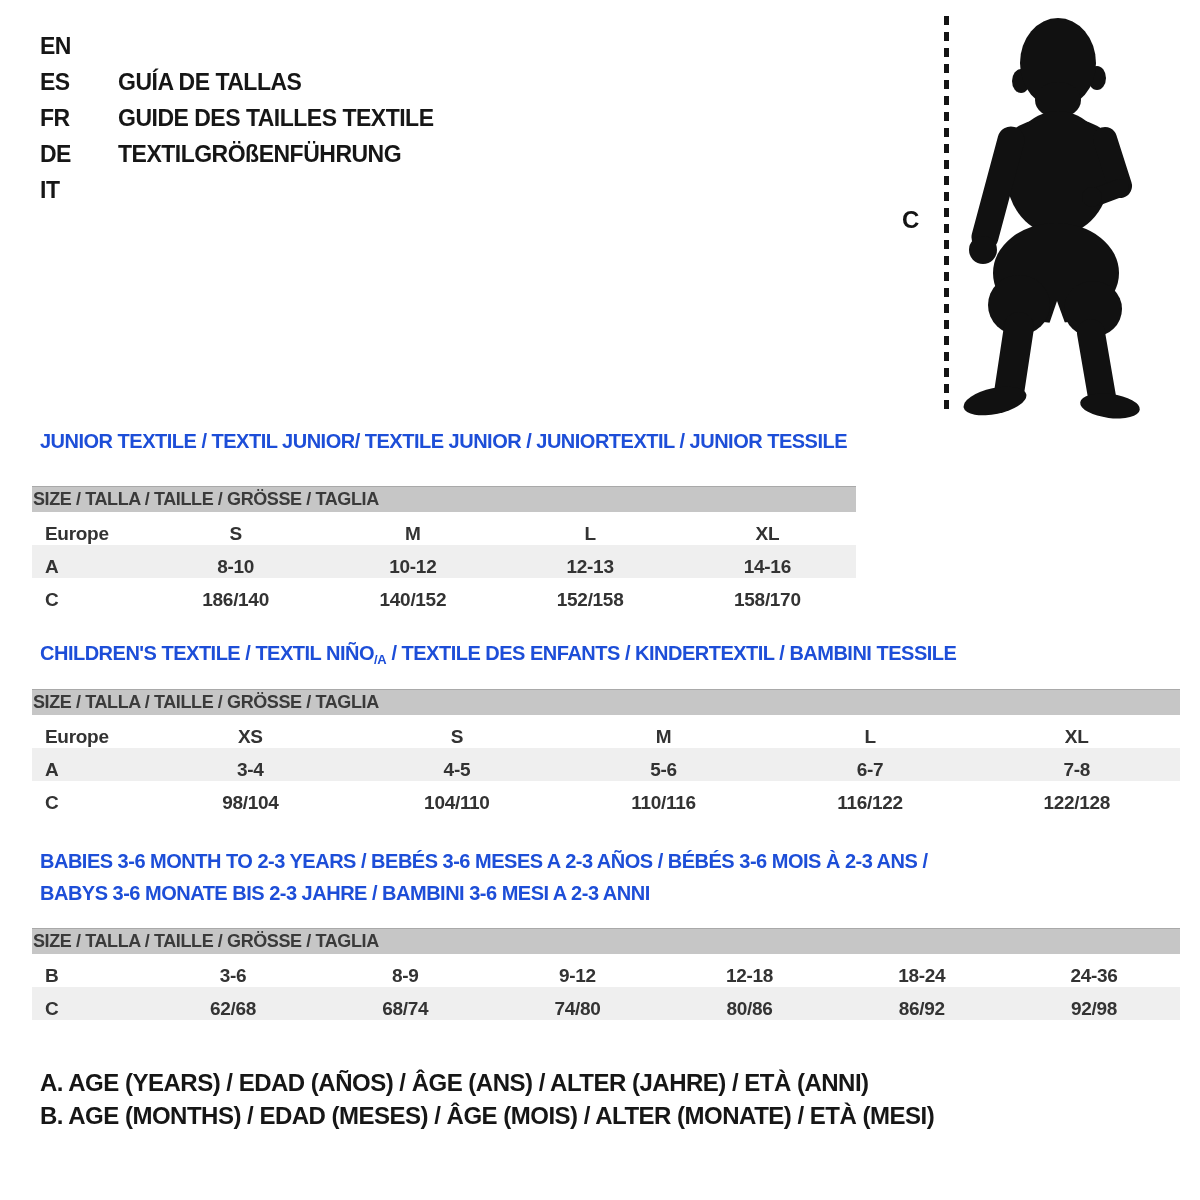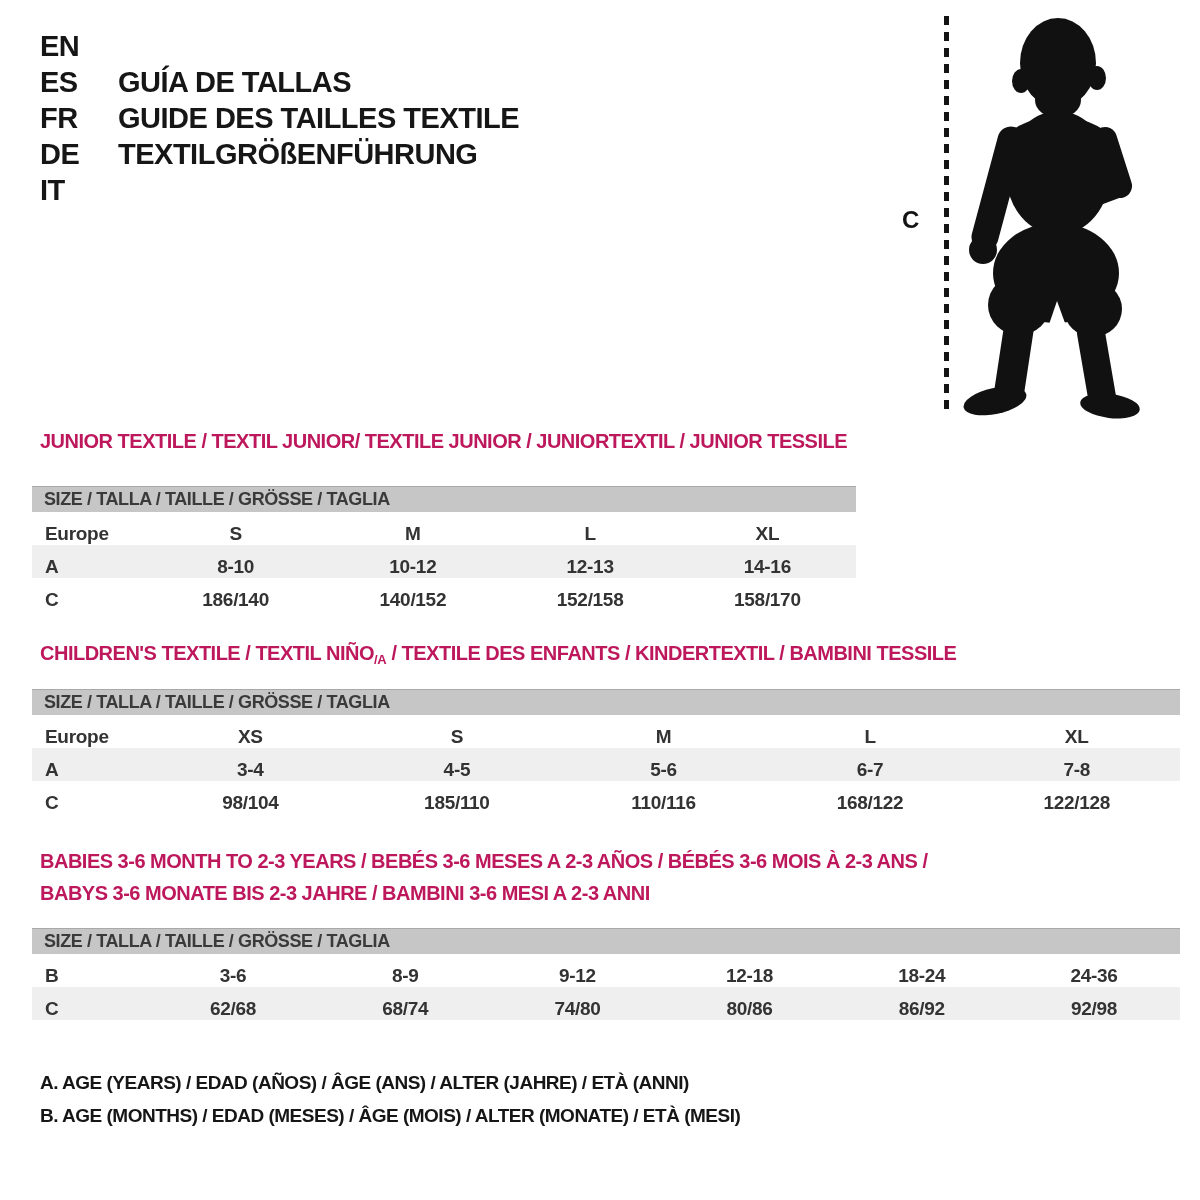--- a/index.html
+++ b/index.html
@@ -9,57 +9,57 @@
     font-family:"Liberation Sans", sans-serif;
     font-weight:700;
     color:#1d1d1d;
     position:relative;
     overflow:hidden;
   }
   .abs { position:absolute; }
 
   
   .langs { left:40px; top:28px; }
-  .lang-row { display:flex; height:36px; align-items:center; font-size:29px; letter-spacing:-0.5px; color:#161616; }
+  .lang-row { display:flex; height:36px; align-items:center; font-size:23px; letter-spacing:-0.5px; color:#161616; }
   .lang-code { width:78px; }
 
   
   .fig-line {
     left:944px; top:16px; width:5px; height:400px;
     background:repeating-linear-gradient(to bottom, #141414 0 9px, transparent 9px 16px);
   }
   .fig-label { left:902px; top:206px; font-size:24px; color:#141414; }
   .fig-svg { left:955px; top:5px; }
 
   
-  .sec-title { font-size:20px; letter-spacing:-0.5px; color:#be185d; white-space:nowrap; }
+  .sec-title { font-size:20px; letter-spacing:-0.5px; color:#1d4ed8; white-space:nowrap; }
   #title1 { left:40px; top:430px; }
   #title2 { left:40px; top:642px; }
   #title3 { left:40px; top:845px; line-height:32px; }
   .sub-a { font-size:13px; vertical-align:-4px; letter-spacing:-0.3px; }
 
   
   .sizetable { left:32px; }
   #table1 { top:486px; width:824px; }
   #table2 { top:689px; width:1148px; }
   #table3 { top:928px; width:1148px; }
   .t-head {
     height:25px; line-height:25px;
     background:#c6c6c6; color:#3a3a3a;
     font-size:18px; letter-spacing:-0.4px;
-    padding-left:12px;
+    padding-left:1px;
     border-top:1px solid #a9a9a9;
   }
   .t-row { display:flex; height:33px; align-items:flex-end; font-size:19px; letter-spacing:-0.3px; color:#333333; }
   .t-row.alt { background:#efefef; }
   .t-lab { width:115px; padding-left:13px; box-sizing:border-box; }
   .t-cell { flex:1; text-align:center; }
 
   
-  .footnotes { left:40px; top:1066px; font-size:19px; line-height:33px; letter-spacing:-0.5px; color:#161616; white-space:nowrap; }
+  .footnotes { left:40px; top:1066px; font-size:24px; line-height:33px; letter-spacing:-0.5px; color:#161616; white-space:nowrap; }
 </style>
 </head>
 <body>
 
 <div class="abs langs">
   <div class="lang-row">
     <span class="lang-code">EN</span>
   </div>
   <div class="lang-row">
     <span class="lang-code">ES</span>
@@ -154,23 +154,23 @@
     <div class="t-lab">A</div>
     <div class="t-cell">3-4</div>
     <div class="t-cell">4-5</div>
     <div class="t-cell">5-6</div>
     <div class="t-cell">6-7</div>
     <div class="t-cell">7-8</div>
   </div>
   <div class="t-row">
     <div class="t-lab">C</div>
     <div class="t-cell">98/104</div>
-    <div class="t-cell">185/110</div>
+    <div class="t-cell">104/110</div>
     <div class="t-cell">110/116</div>
-    <div class="t-cell">168/122</div>
+    <div class="t-cell">116/122</div>
     <div class="t-cell">122/128</div>
   </div>
 </div>
 
 <div class="abs sec-title" id="title3">
   <div>BABIES 3-6 MONTH TO 2-3 YEARS / BEBÉS 3-6 MESES A 2-3 AÑOS / BÉBÉS 3-6 MOIS À 2-3 ANS /</div>
   <div>BABYS 3-6 MONATE BIS 2-3 JAHRE / BAMBINI 3-6 MESI A 2-3 ANNI</div>
 </div>
 <div class="abs sizetable" id="table3">
   <div class="t-head">SIZE / TALLA / TAILLE / GRÖSSE / TAGLIA</div>

